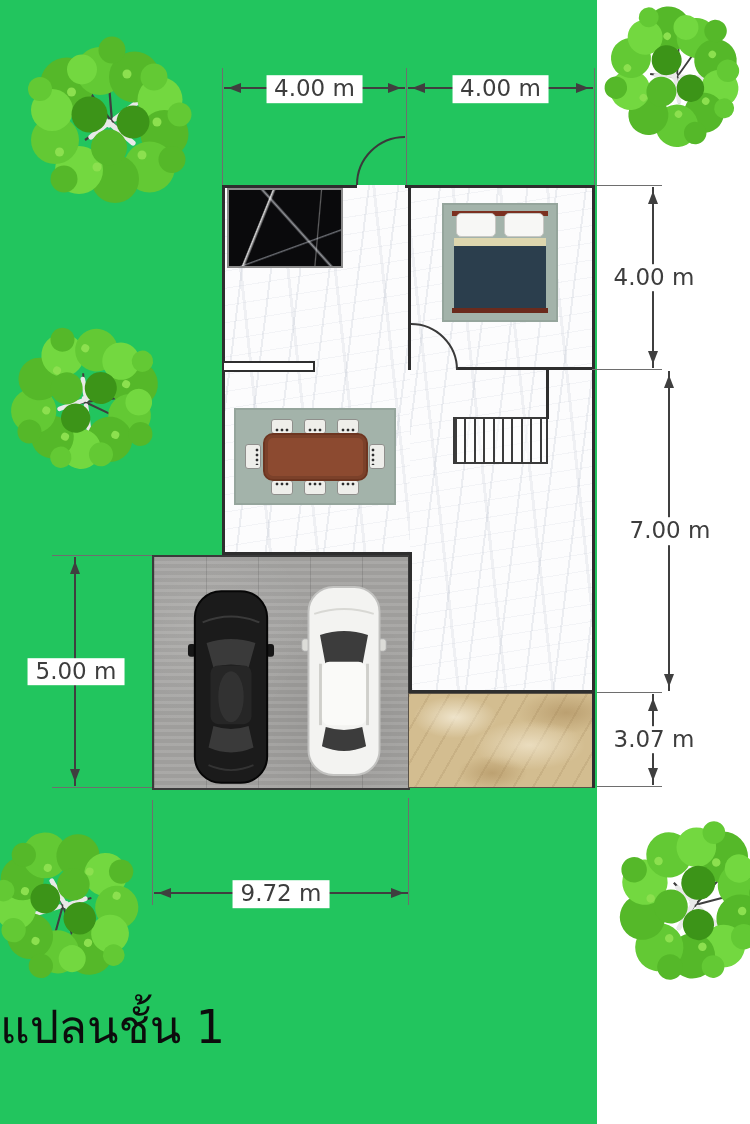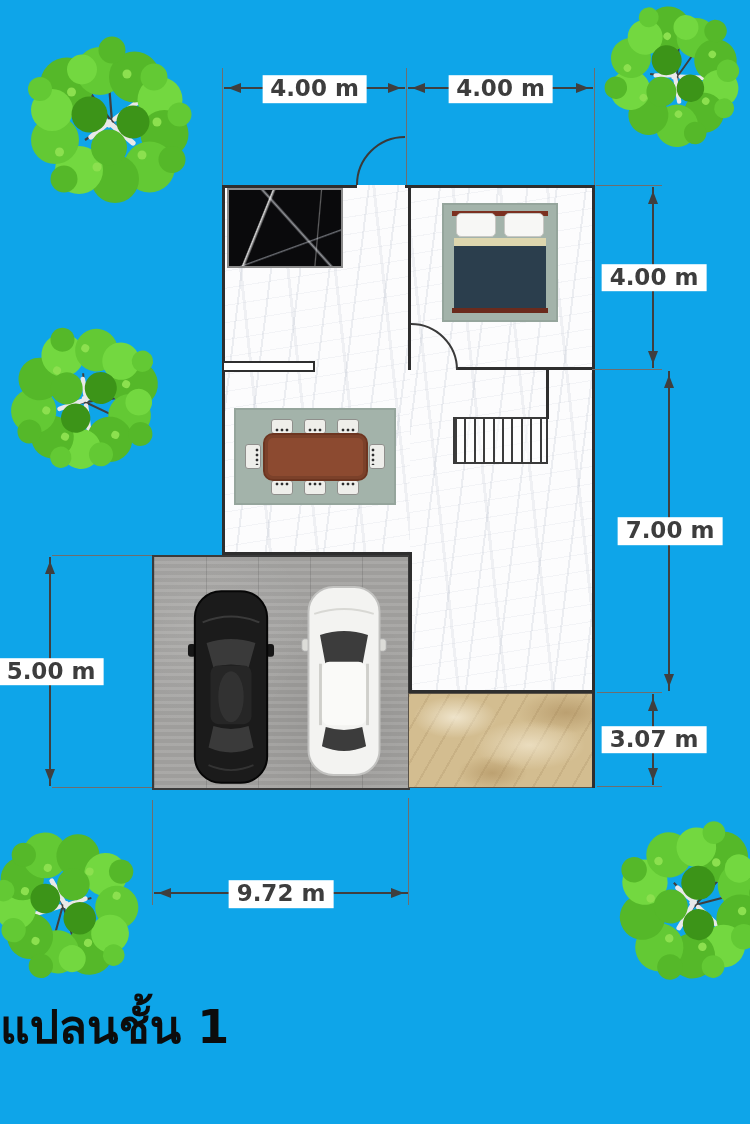--- a/index.html
+++ b/index.html
@@ -1,17 +1,17 @@
 <!DOCTYPE html>
 <html><head>
 <meta charset="utf-8">
 <style>
   html,body{margin:0;padding:0;background:#ffffff;}
   body{width:750px;height:1124px;overflow:hidden;font-family:"DejaVu Sans","Liberation Sans",sans-serif;}
-  .canvas{position:relative;width:750px;height:1124px;background:#0ea5e9;font-weight:bold;}
+  .canvas{position:relative;width:597px;height:1124px;background:#22c55e;}
 
   
   .marble{
     background-color:#fcfcfd;
     background-image:
       repeating-linear-gradient(97deg, rgba(176,184,198,.22) 0 2px, transparent 2px 29px),
       repeating-linear-gradient(84deg, rgba(160,168,185,.14) 0 3px, transparent 3px 47px),
       repeating-linear-gradient(171deg, rgba(200,205,216,.18) 0 1px, transparent 1px 17px);
   }
   .concrete{
@@ -240,21 +240,21 @@
   </div>
   <div class="dim-v" style="left:652px;top:187px;height:181px">
     <span class="dim-label">4.00 m</span>
   </div>
   <div class="dim-v" style="left:668px;top:371px;height:320px">
     <span class="dim-label">7.00 m</span>
   </div>
   <div class="dim-v" style="left:652px;top:694px;height:91px">
     <span class="dim-label">3.07 m</span>
   </div>
-  <div class="dim-v" style="left:49px;top:557px;height:229px">
+  <div class="dim-v" style="left:74px;top:557px;height:229px">
     <span class="dim-label">5.00 m</span>
   </div>
   <div class="dim-h" style="left:154px;top:892px;width:254px">
     <span class="dim-label">9.72 m</span>
   </div>
 
   <div class="caption">แปลนชั้น 1</div>
 </div>
 
 </body></html>

